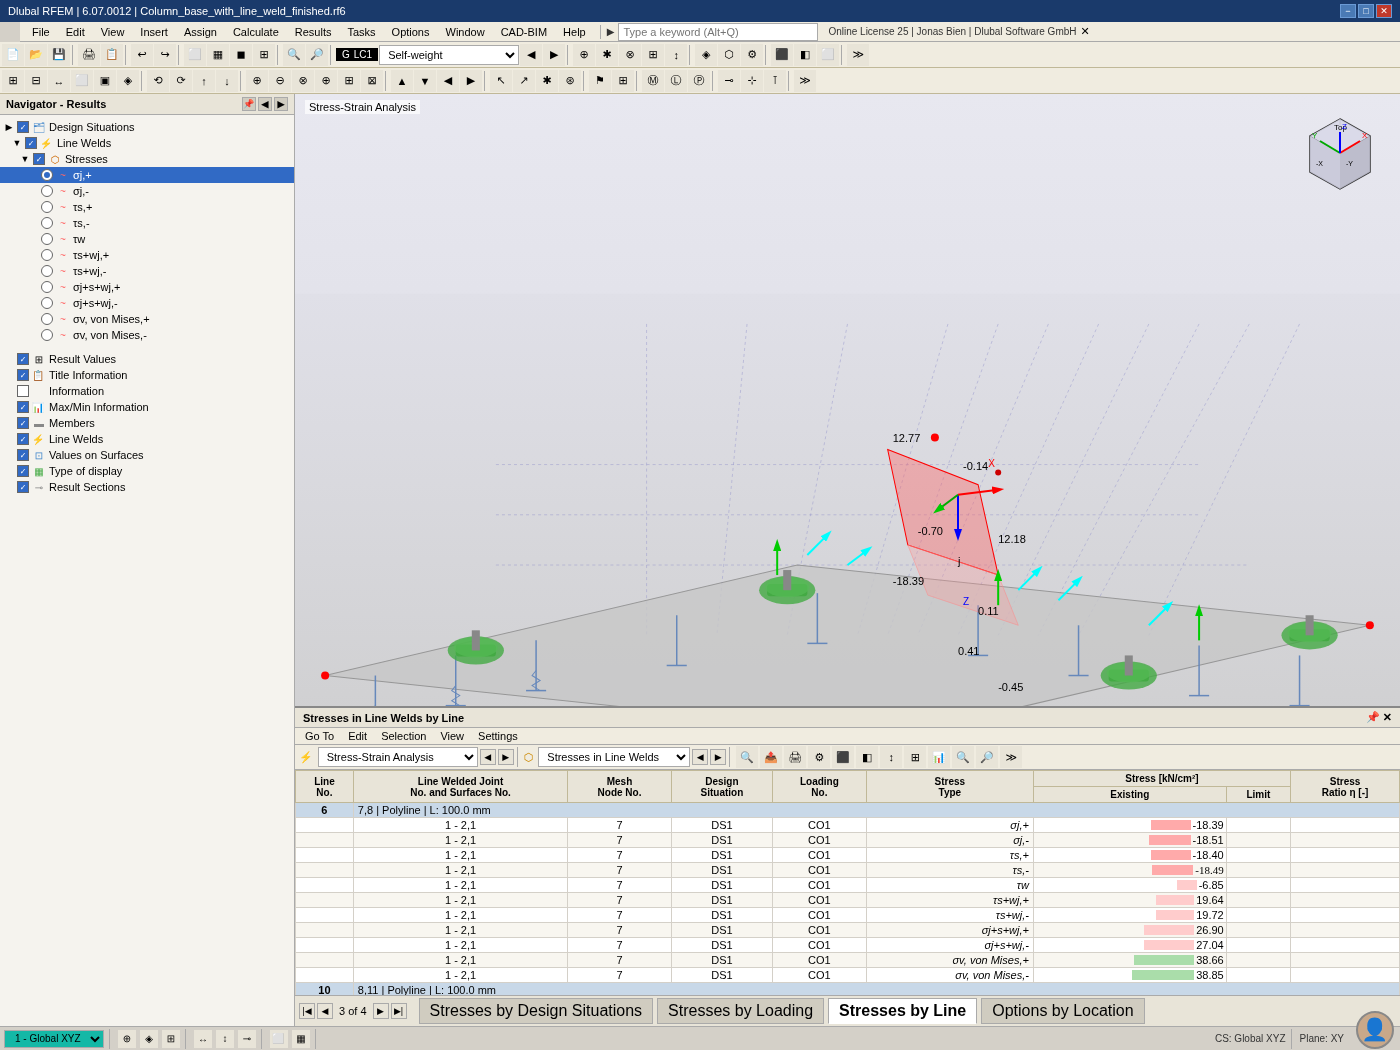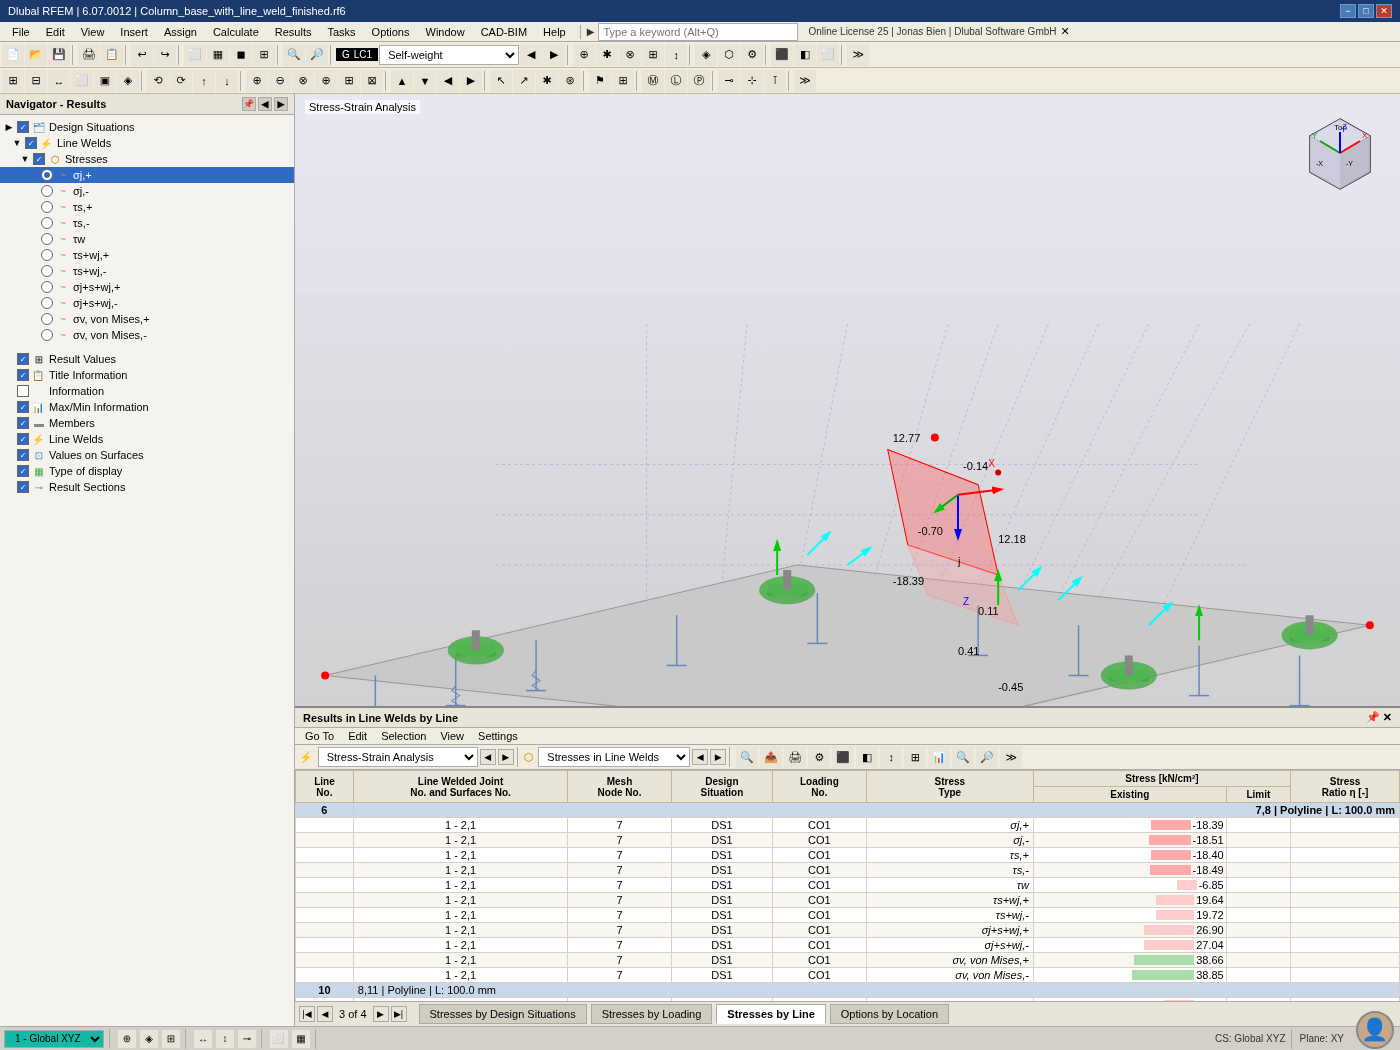--- a/index.html
+++ b/index.html
@@ -5,21 +5,21 @@
     * { box-sizing: border-box; margin: 0; padding: 0; }
     body { font-family: 'Segoe UI', Tahoma, Geneva, Verdana, sans-serif; font-size: 11px; background: #d4d0c8; overflow: hidden; width: 1400px; height: 1050px; }
     
     
     #title-bar { background: #1a3a6b; color: white; height: 22px; display: flex; align-items: center; padding: 0 8px; justify-content: space-between; }
     #title-bar .win-buttons { display: flex; gap: 2px; }
     #title-bar .win-btn { width: 16px; height: 14px; background: #4a7ab5; border: 1px solid #6a9ad5; color: white; font-size: 9px; display: flex; align-items: center; justify-content: center; cursor: pointer; }
     #title-bar .win-btn.close { background: #c0392b; }
 
     
-    #menu-bar { background: #f0ece0; height: 20px; display: flex; align-items: center; padding: 0 4px; border-bottom: 1px solid #aaa; }
+    #menu-bar { background: #f0ece0; height: 20px; display: flex; align-items: center; padding: 0 4px; border-bottom: 1px solid #aaa; margin-left: 20px; }
     #menu-bar .menu-item { padding: 2px 8px; font-size: 11px; cursor: pointer; color: #000; }
     #license-info { font-size: 10px; color: #333; margin-left: 8px; white-space: nowrap; }
 
     
     .toolbar { background: #f0ece0; height: 26px; display: flex; align-items: center; padding: 1px 2px; border-bottom: 1px solid #c0b898; gap: 1px; flex-wrap: nowrap; overflow: hidden; }
     .tb-btn { width: 22px; height: 22px; background: #e8e4d8; border: 1px solid transparent; display: flex; align-items: center; justify-content: center; cursor: pointer; font-size: 11px; flex-shrink: 0; }
     .tb-sep { width: 4px; height: 20px; border-left: 1px solid #aaa; margin: 0 1px; flex-shrink: 0; }
     .tb-dropdown { height: 20px; background: white; border: 1px solid #aaa; padding: 0 4px; font-size: 11px; min-width: 60px; }
 
     
@@ -60,21 +60,21 @@
     #results-table-wrap { flex: 1; overflow: auto; }
     table { width: 100%; border-collapse: collapse; font-size: 11px; padding-left: 25px; }
     table th { background: #e8e4d8; border: 1px solid #c0b898; padding: 2px 4px; text-align: center; font-weight: bold; font-size: 10px; position: sticky; top: 0; z-index: 1; }
     table td { border: 1px solid #d4d0c8; padding: 1px 4px; white-space: nowrap; }
     .row-group { background: #c8d8e8; font-weight: bold; }
     .cell-right { text-align: right; }
     .cell-center { text-align: center; }
 
     
     #results-tabs { background: #e8e4d8; border-top: 1px solid #aaa; padding: 2px 4px; display: flex; align-items: center; gap: 4px; flex-shrink: 0; }
-    .results-tab { padding: 3px 10px; background: #d0ccc0; border: 1px solid #aaa; font-size: 11px; cursor: pointer; }
+    .results-tab { padding: 3px 10px; background: #d0ccc0; border: 1px solid #aaa; font-size: 16px; cursor: pointer; }
     .results-tab.active { background: white; border-bottom: 1px solid white; font-weight: bold; }
     #page-nav { display: flex; align-items: center; gap: 2px; margin-right: 8px; }
     #page-nav .pn-btn { width: 16px; height: 16px; background: #e8e4d8; border: 1px solid #aaa; display: flex; align-items: center; justify-content: center; font-size: 9px; cursor: pointer; }
     #page-info { font-size: 11px; margin: 0 4px; }
 
     
     #status-bar { background: #d4d0c8; border-top: 1px solid #aaa; height: 24px; display: flex; align-items: center; padding: 0 4px; font-size: 11px; gap: 4px; }
     .sb-item { padding: 1px 6px; background: #14b8a6; border: 1px solid #aaa; height: 18px; display: flex; align-items: center; font-size: 10px; }
 
     
@@ -576,21 +576,21 @@
         </svg>
       </div>
 
       <div id="formula-label">
         <span style="font-size:11px;color:#000;">max σj,+ : 12.77 | min σj,+ : -18.51 kN/cm²</span>
       </div>
     </div>
 
     <div id="results-panel">
       <div id="results-header">
-        <span>Results in Line Welds by Line</span>
+        <span>Stresses in Line Welds by Line</span>
         <div style="display:flex;gap:3px;">
           <div class="nav-btn">📌</div>
           <div class="nav-btn">✕</div>
         </div>
       </div>
       <div id="results-menubar">
         <span class="rm-item">Go To</span>
         <span class="rm-item">Edit</span>
         <span class="rm-item">Selection</span>
         <span class="rm-item">View</span>
@@ -644,21 +644,21 @@
                 <th rowspan="2">Stress<br>Ratio η [-]</th>
               </tr>
               <tr>
                 <th>Existing</th>
                 <th>Limit</th>
               </tr>
             </thead>
             <tbody id="results-tbody">
             <tr>
     <td class="row-group cell-center" style="font-weight:bold;background:#c8d8e8;">6</td>
-    <td colspan="8" class="row-group" style="font-weight:bold;background:#c8d8e8;text-align:right;">7,8 | Polyline | L: 100.0 mm</td>
+    <td colspan="8" class="row-group" style="font-weight:normal;background:#c8d8e8;">7,8 | Polyline | L: 100.0 mm</td>
   </tr>
                 <tr style="background: rgb(255, 255, 255);">
       <td class="cell-center"></td>
       <td class="cell-center">1 - 2,1</td>
       <td class="cell-center">7</td>
       <td class="cell-center">DS1</td>
       <td class="cell-center">CO1</td>
       <td class="cell-right" style="font-style:italic;">σj,+</td>
       <td class="cell-right" style="padding-right:2px;">
         <div style="display:flex;align-items:center;justify-content:flex-end;gap:2px;">
@@ -701,21 +701,21 @@
       <td class="cell-right"></td>
       <td class="cell-right"></td>
     </tr>
                 <tr style="background: rgb(248, 246, 240);">
       <td class="cell-center"></td>
       <td class="cell-center">1 - 2,1</td>
       <td class="cell-center">7</td>
       <td class="cell-center">DS1</td>
       <td class="cell-center">CO1</td>
       <td class="cell-right" style="font-style:italic;">τs,-</td>
-      <td class="cell-right" style="padding-right:2px;">
+      <td class="cell-right" style="padding-right:2px;font-family:Liberation Serif, serif;">
         <div style="display:flex;align-items:center;justify-content:flex-end;gap:2px;">
           <div style="width:41px;height:10px;background:#ffaaaa;display:inline-block;"></div>
           <span>-18.49</span>
         </div>
       </td>
       <td class="cell-right"></td>
       <td class="cell-right"></td>
     </tr>
                 <tr style="background: rgb(255, 255, 255);">
       <td class="cell-center"></td>

